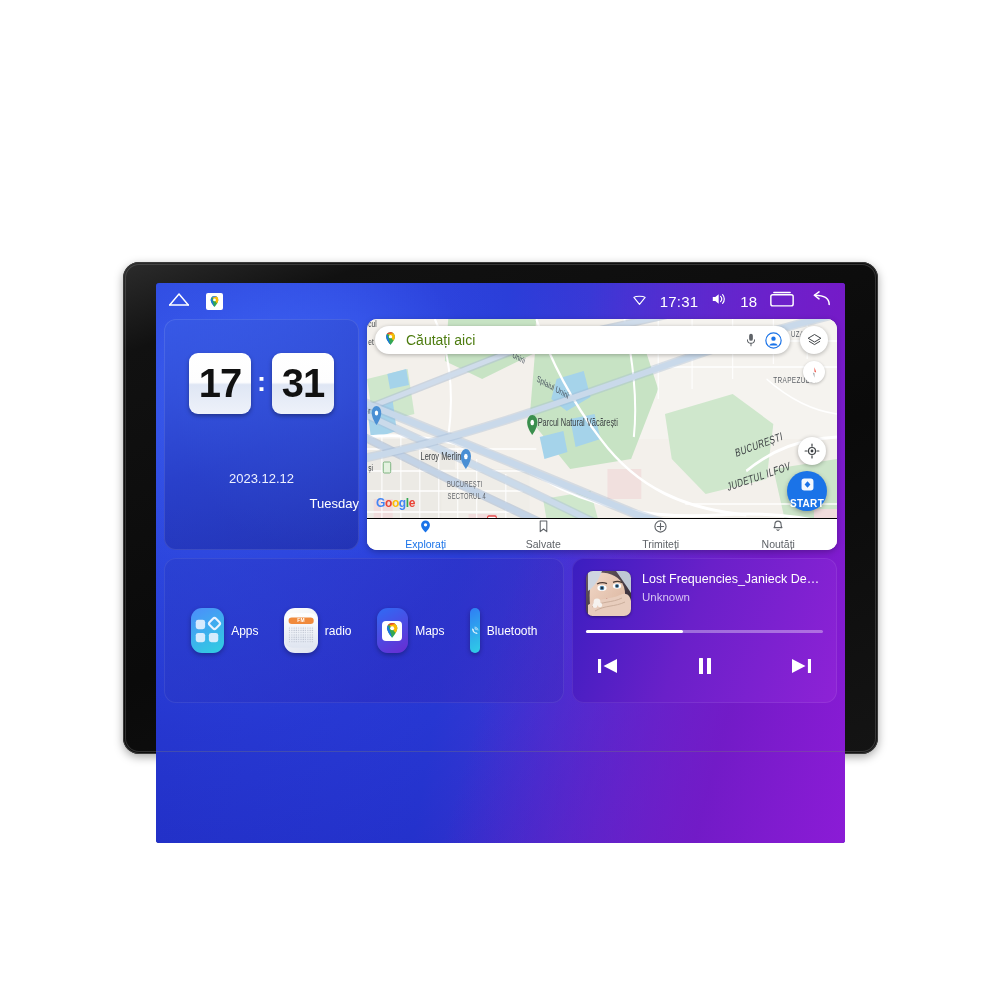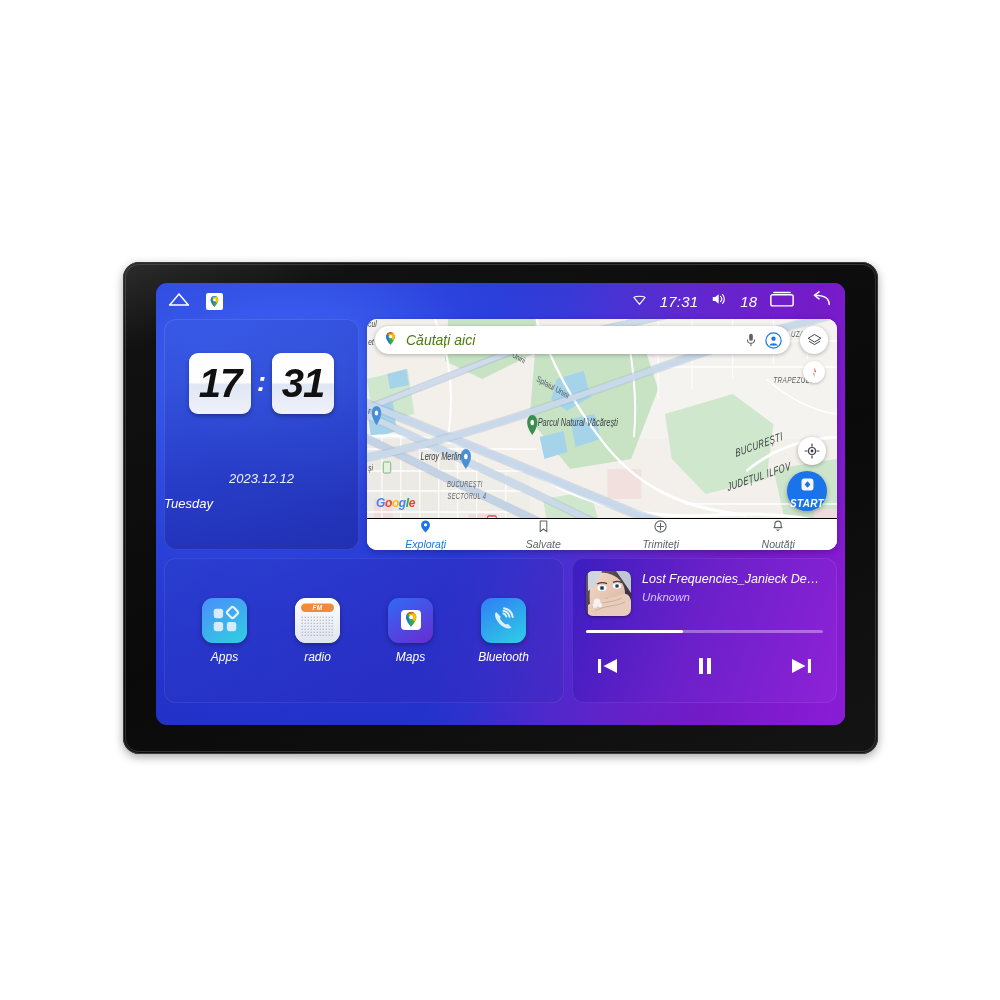--- a/index.html
+++ b/index.html
@@ -22,24 +22,23 @@
     border-radius: 16px;
     box-shadow: 0 3px 10px rgba(0,0,0,.35), inset 0 0 0 1px #3a3a3a;
   }
   #device::after{
     content:""; position:absolute; inset:2px; border-radius:14px;
     box-shadow: inset 0 0 0 1px rgba(120,120,120,.35);
     pointer-events:none;
   }
   #screen {
     position: absolute; left: 33px; top: 21px;
-    width: 689px; height: 442px;
-    border-radius: 11px; overflow: hidden;
+    width: 689px; height: 560px;
+    border-radius: 3px; overflow: hidden;
     background: #0b1b86;
-    font-style: italic;
   }
   
   #wall {
     position:absolute; inset:0;
     background:
       radial-gradient(115% 135% at 8% 18%, #2a49d6 0%, #1b2fae 26%, #141f8e 46%, #0e1470 70%, #0b0f55 100%),
       linear-gradient(100deg, #121a8f 0%, #161ea0 45%, #4b1fb0 74%, #7a1fc4 100%);
     background-blend-mode: screen, normal;
   }
   #wall::after{
@@ -85,21 +84,21 @@
     width:62px; height:61px; border-radius:9px;
     background: linear-gradient(#ffffff 0%,#fdfdfe 48%, #dfe6f4 52%, #eef2fa 100%);
     box-shadow: 0 2px 4px rgba(0,0,0,.35);
     display:flex; align-items:center; justify-content:center;
     font-size:40px; font-weight:700; color:#111; font-family:"Liberation Sans", sans-serif;
     letter-spacing:-1px;
   }
   .flip::after{ content:""; position:absolute; }
   .colon{ color:#fff; font-size:27px; font-weight:700; line-height:1; margin-top:-2px; }
   .clock-date{ position:absolute; left:0; right:0; top:152px; text-align:center; color:#eef1ff; font-size:13px; }
-  .clock-day{ position:absolute; left:0; right:0; top:177px; text-align:left; color:#ffffff; font-size:13px; }
+  .clock-day{ position:absolute; left:0; right:0; top:177px; text-align:right; color:#ffffff; font-size:13px; }
 
   
   #map-card{
     flex:1; border-radius:10px; overflow:hidden; position:relative;
     background:#f2efe9; box-shadow: 0 2px 6px rgba(0,0,0,.25);
   }
   #map-canvas{ position:absolute; inset:0; }
   #map-canvas svg{ display:block; width:100%; height:100%; }
 
   .map-search{
@@ -151,21 +150,21 @@
   .map-nav .item .t{ font-size:10.5px; color:#5f6368; }
   .map-nav .item.active .t{ color:#1a73e8; }
 
   
   #shortcuts{
     flex:1; border-radius:12px; position:relative;
     background: linear-gradient(120deg, rgba(40,60,200,.50), rgba(45,40,185,.42) 60%, rgba(60,40,190,.42));
     box-shadow: inset 0 0 0 1px rgba(255,255,255,.08);
     display:flex; align-items:center; justify-content:space-around; padding: 0 14px;
   }
-  .shortcut{ display:flex; flex-direction:column; align-items:center; gap:7px; width:68px; }
+  .shortcut{ display:flex; flex-direction:row; align-items:center; gap:7px; width:68px; }
   .sc-icon{ width:45px; height:45px; border-radius:11px; position:relative; overflow:hidden;
             box-shadow:0 2px 5px rgba(0,0,0,.3); display:flex; align-items:center; justify-content:center;}
   .sc-label{ color:#fff; font-size:12px; white-space:nowrap; }
 
   .ic-apps{ background: linear-gradient(150deg,#4c8dfb,#2fd0e0); }
   .ic-maps{ background: linear-gradient(150deg,#2f6bf5,#6a2bd1); }
   .ic-radio{ background: linear-gradient(150deg,#fdfdfd,#dfe4ef); }
   .ic-bt{ background: linear-gradient(150deg,#2f7df5,#2fcfe5); }
   .ic-carlink{ background: linear-gradient(150deg,#3f6bf0,#8b2fd6); }
 

